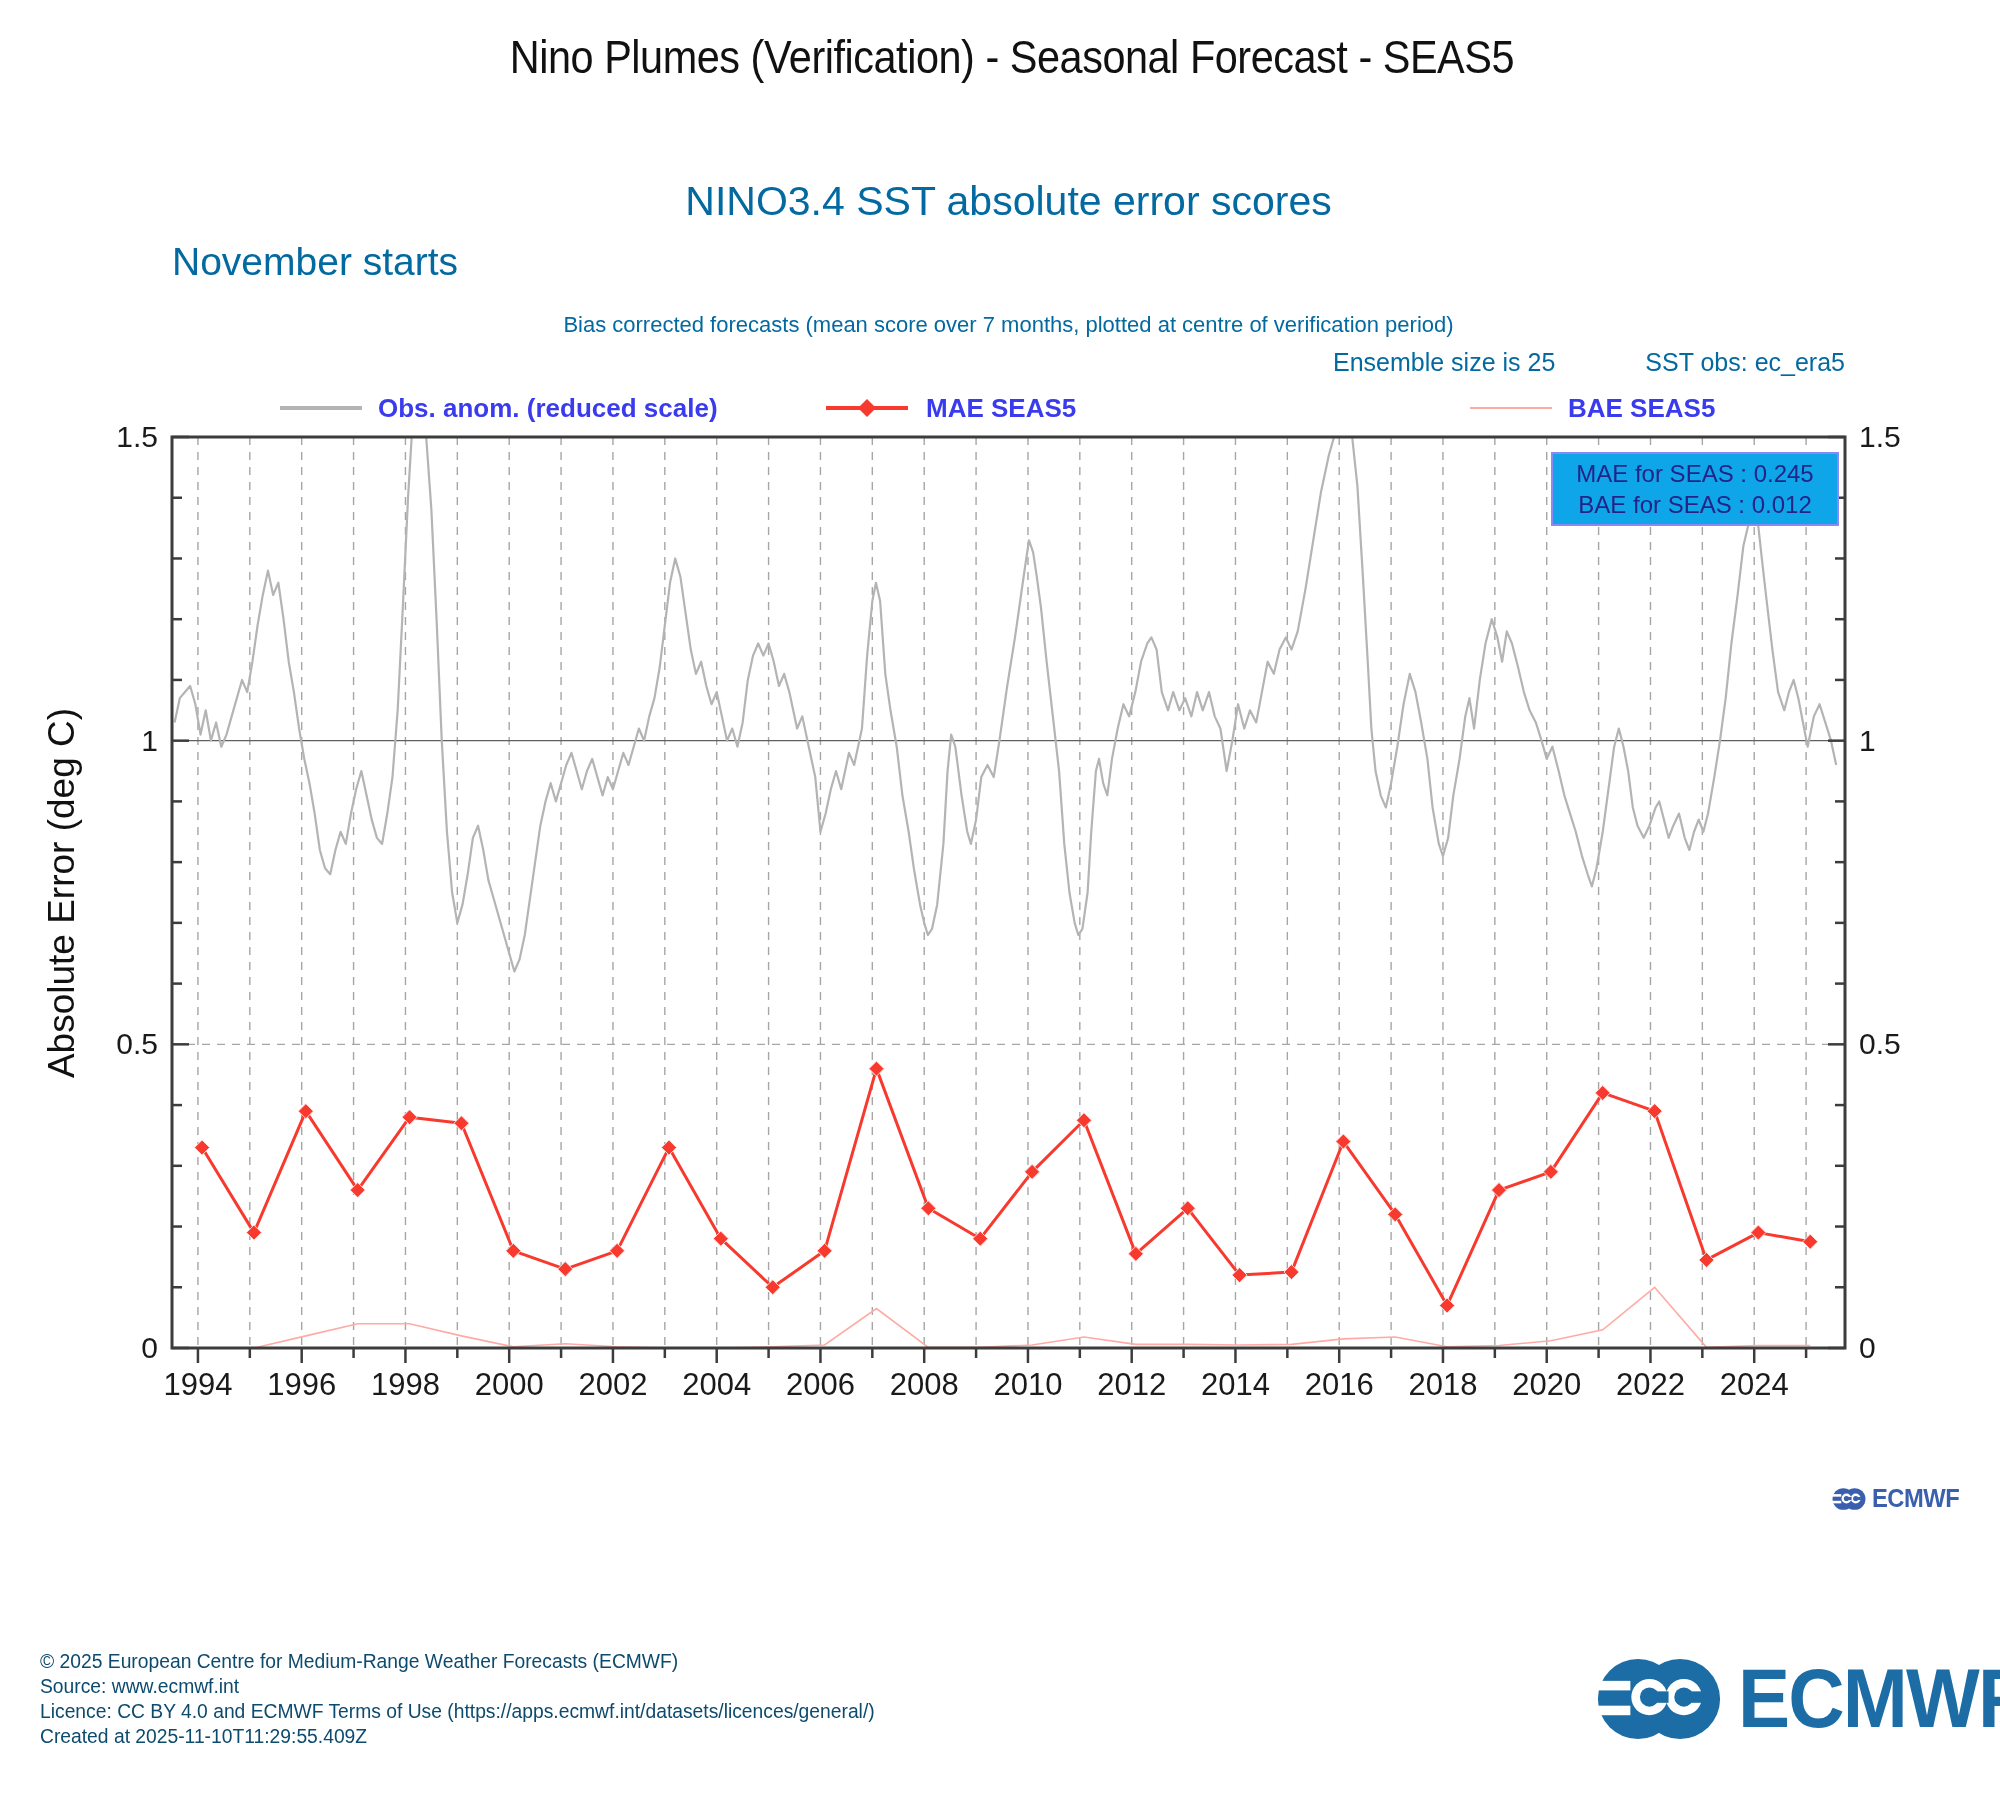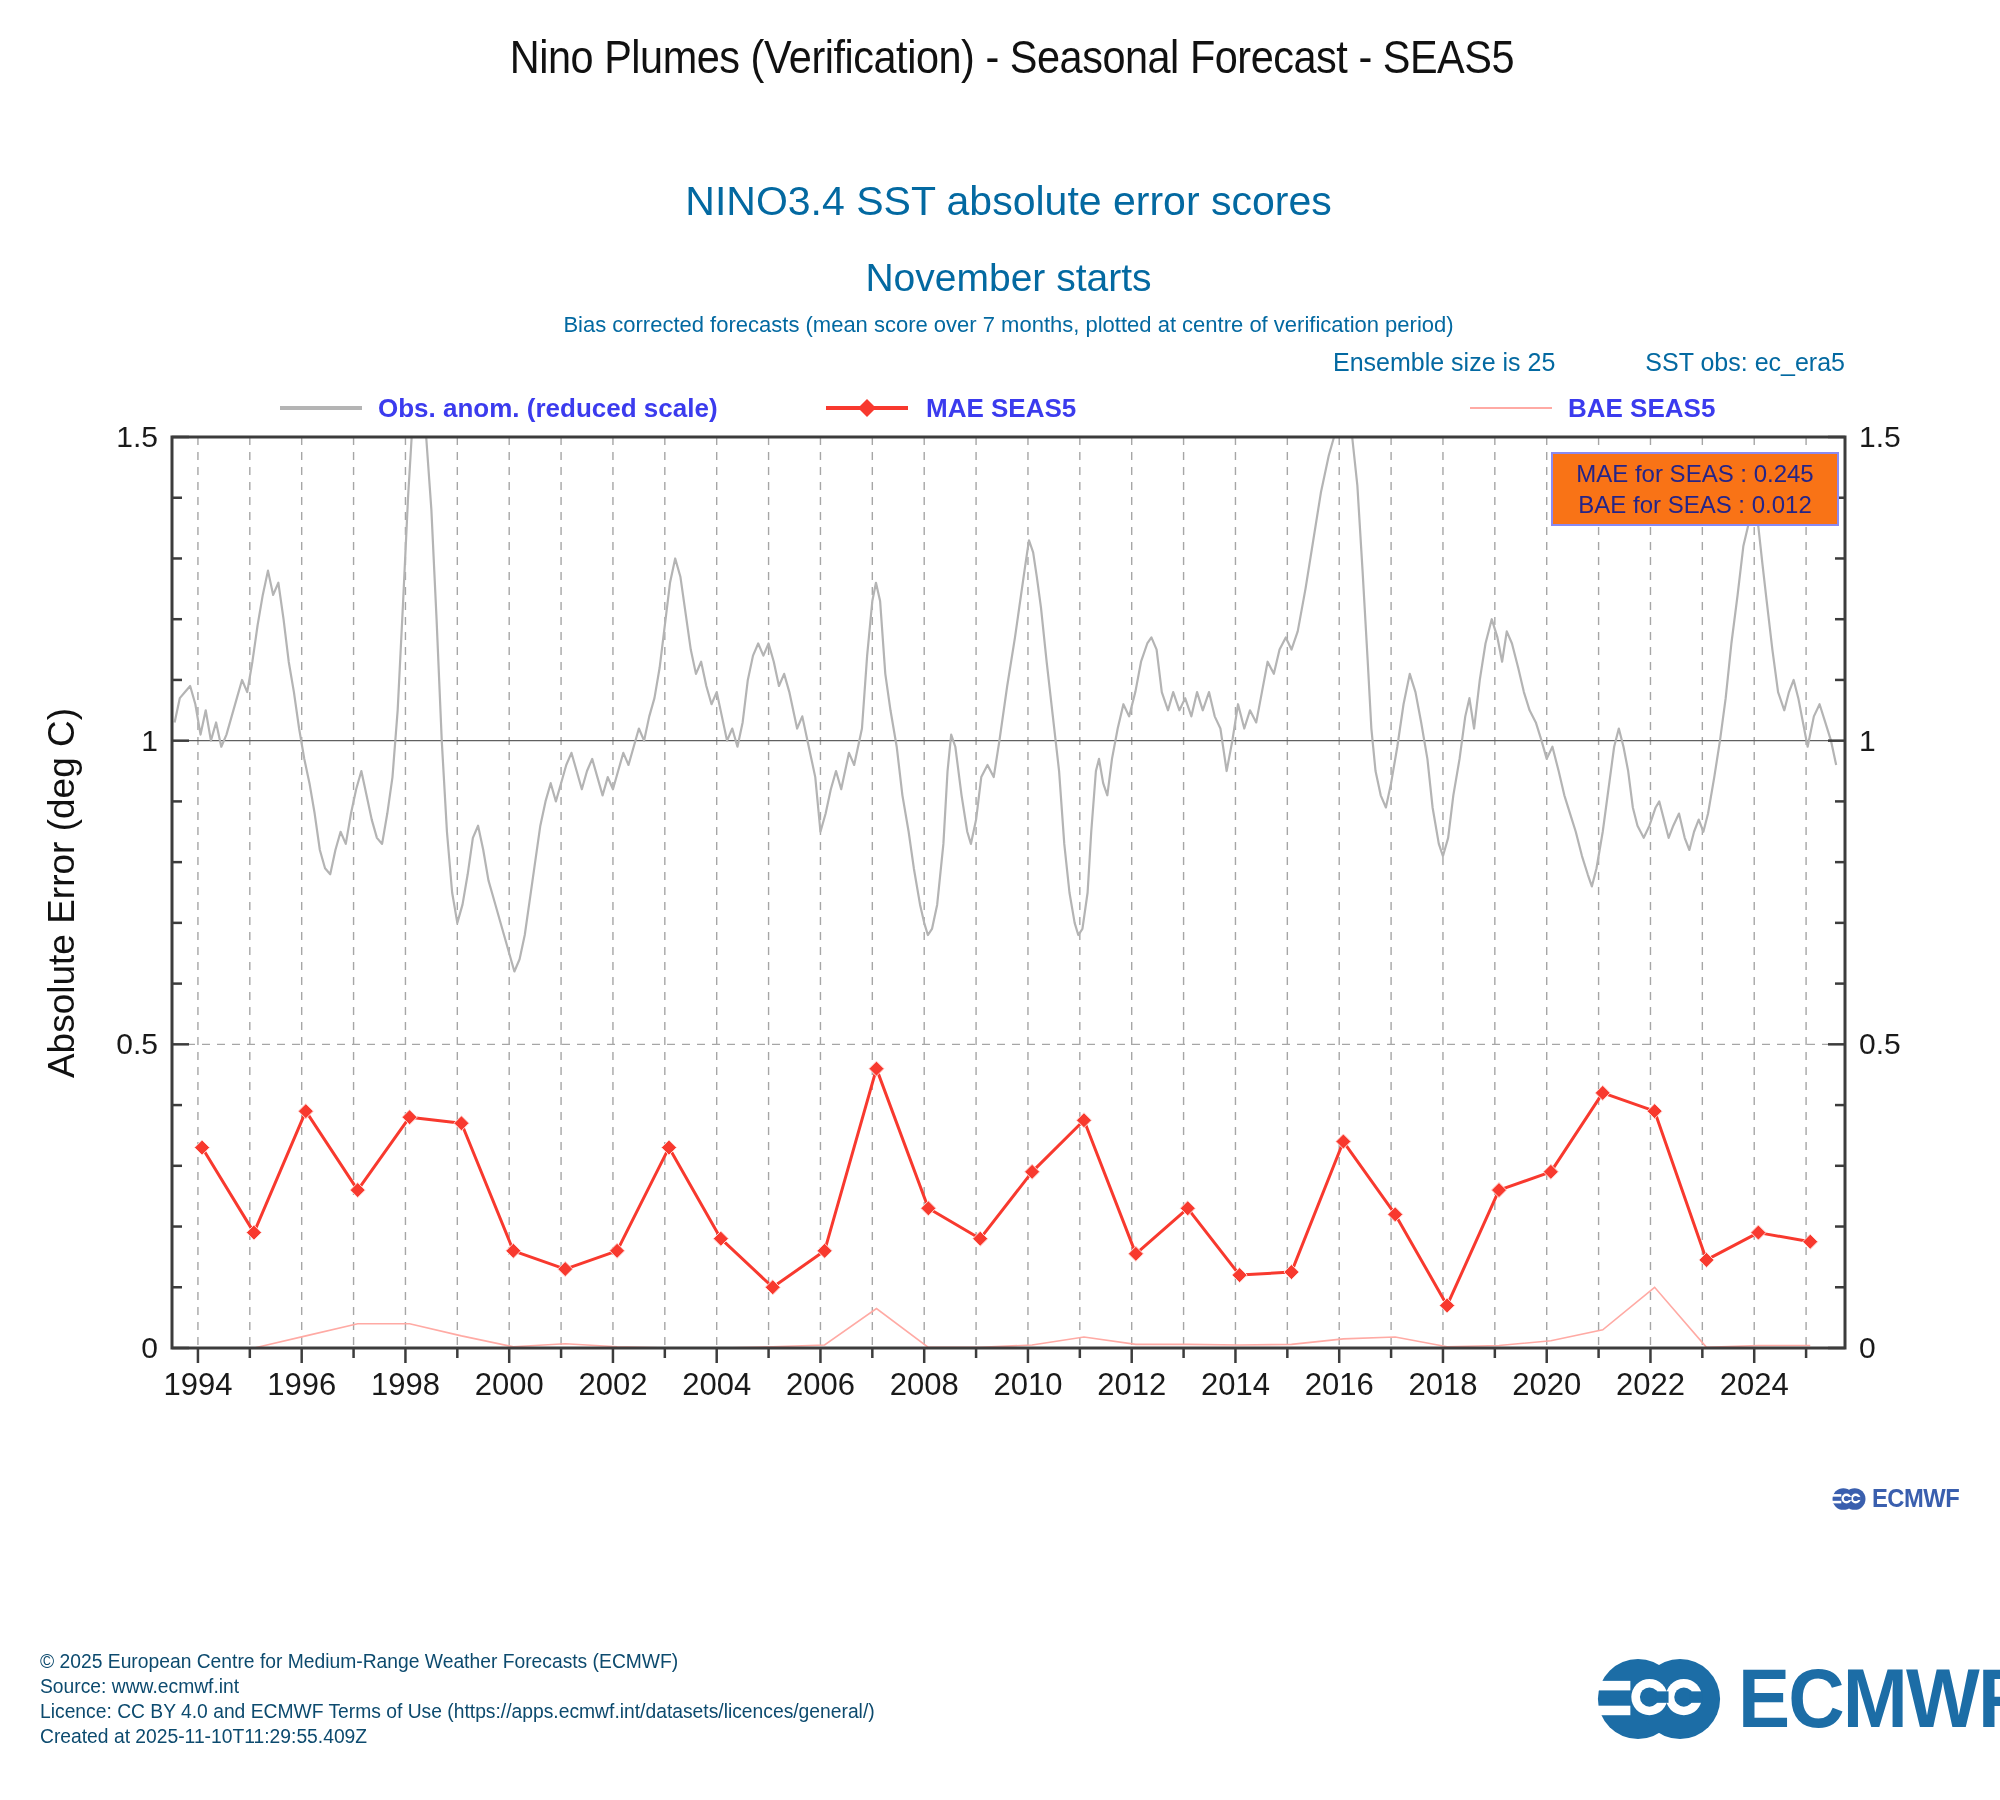--- a/index.html
+++ b/index.html
@@ -2,29 +2,29 @@
 <html><head>
 <meta charset="utf-8">
 <style>
   html,body{margin:0;padding:0;background:#fff;}
   body{width:2000px;height:1800px;position:relative;font-family:"Liberation Sans",sans-serif;overflow:hidden;}
   .abs{position:absolute;}
   #main-title{top:30px;left:0;width:2000px;text-align:center;font-size:46px;color:#111;padding-left:12px;}
   #main-title span{display:inline-block;transform:scaleX(0.90);transform-origin:center;letter-spacing:-0.5px;}
   .navy{color:#0369a1;}
   #chart-title{top:178px;left:172px;width:1673px;text-align:center;font-size:41px;}
-  #chart-subtitle{top:240px;left:172px;width:1673px;text-align:center;font-size:39px;margin-top:16px;}
+  #chart-subtitle{top:240px;left:172px;width:1673px;text-align:left;font-size:39px;}
   #chart-note1{top:312px;left:172px;width:1673px;text-align:center;font-size:22px;}
   #chart-note2{top:348px;left:172px;width:1673px;text-align:right;font-size:25px;}
   #chart-note2 .gap{display:inline-block;width:90px;}
   .legend-item{top:392px;height:32px;display:flex;align-items:center;gap:14px;}
   .legend-label{font-size:26px;color:#3b3bee;white-space:nowrap;font-weight:bold;}
   #ylabel{left:62px;top:893px;transform:translate(-50%,-50%) rotate(-90deg);white-space:nowrap;
           font-size:37px;color:#111;}
-  #stats-box{left:1551px;top:452px;width:272px;border:2px solid #8a8af2;background:#f97316;
+  #stats-box{left:1551px;top:452px;width:272px;border:2px solid #8a8af2;background:#0ea5e9;
              padding:4px 6px;text-align:center;}
   #stats-box div{font-size:24px;line-height:31px;color:#242488;white-space:nowrap;}
   #footer{left:40px;top:1648px;color:#0c4a6e;}
   #footer div{font-size:20.5px;line-height:25px;transform:scaleX(0.94);transform-origin:left;white-space:nowrap;}
   #small-logo{left:1832px;top:1484px;display:flex;align-items:center;gap:6px;}
   #small-logo .txt{font-size:25px;font-weight:bold;color:#3a5fae;letter-spacing:-0.5px;transform:scaleX(0.95);transform-origin:left;}
   #big-logo{left:1596px;top:1650px;display:flex;align-items:center;gap:16px;}
   #big-logo .txt{font-size:84px;font-weight:bold;color:#1c6da6;letter-spacing:-2px;transform:scaleX(0.93);transform-origin:left;}
   svg text{font-family:"Liberation Sans",sans-serif;}
 </style>

